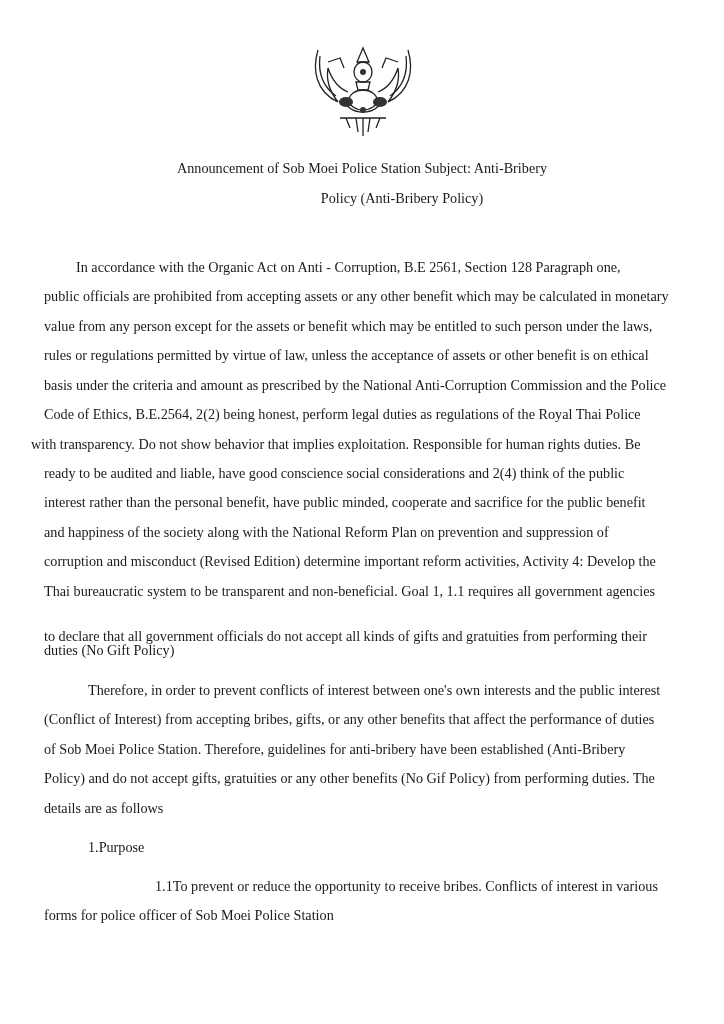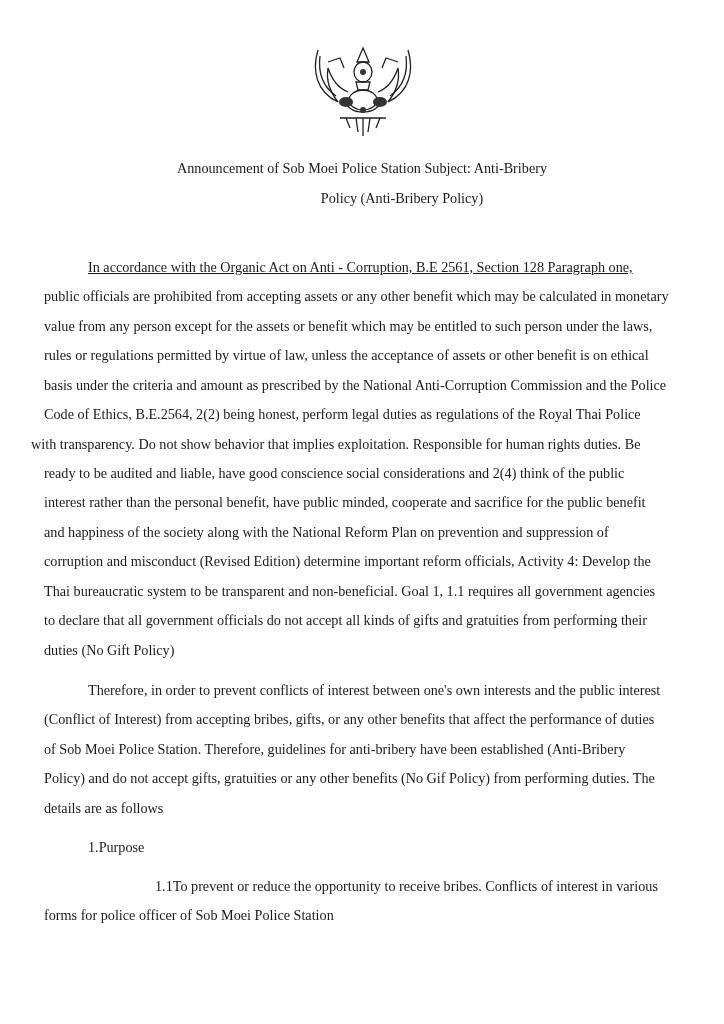--- a/index.html
+++ b/index.html
@@ -41,33 +41,33 @@
     <circle cx="53" cy="32" r="3"></circle>
     <circle cx="53" cy="70" r="3"></circle>
   </g>
 </svg>
 
 <div class="line center" style="top:159px;">Announcement of Sob Moei Police Station Subject: Anti-Bribery</div>
 <div class="line center" style="top:189px;padding-left:40px;">Policy (Anti-Bribery Policy)</div>
 <div class="dots">……………………………………………………………………………………………………………………………………</div>
 
 <div>
-  <div class="line" style="left:88px; top:258px;text-decoration:underline;">In accordance with the Organic Act on Anti - Corruption, B.E 2561, Section 128 Paragraph one,</div>
+  <div class="line" style="left:76px; top:258px;">In accordance with the Organic Act on Anti - Corruption, B.E 2561, Section 128 Paragraph one,</div>
   <div class="line" style="left:44px; top:287px;">public officials are prohibited from accepting assets or any other benefit which may be calculated in monetary</div>
   <div class="line" style="left:44px; top:317px;">value from any person except for the assets or benefit which may be entitled to such person under the laws,</div>
   <div class="line" style="left:44px; top:346px;">rules or regulations permitted by virtue of law, unless the acceptance of assets or other benefit is on ethical</div>
   <div class="line" style="left:44px; top:376px;">basis under the criteria and amount as prescribed by the National Anti-Corruption Commission and the Police</div>
   <div class="line" style="left:44px; top:405px;font-family:Liberation Serif, serif;">Code of Ethics, B.E.2564, 2(2) being honest, perform legal duties as regulations of the Royal Thai Police</div>
   <div class="line" style="left:31px; top:435px;">with transparency. Do not show behavior that implies exploitation. Responsible for human rights duties. Be</div>
   <div class="line" style="left:44px; top:464px;">ready to be audited and liable, have good conscience social considerations and 2(4) think of the public</div>
   <div class="line" style="left:44px; top:493px;">interest rather than the personal benefit, have public minded, cooperate and sacrifice for the public benefit</div>
   <div class="line" style="left:44px; top:523px;">and happiness of the society along with the National Reform Plan on prevention and suppression of</div>
-  <div class="line" style="left:44px; top:552px;">corruption and misconduct (Revised Edition) determine important reform officials, Activity 4: Develop the</div>
+  <div class="line" style="left:44px; top:552px;">corruption and misconduct (Revised Edition) determine important reform activities, Activity 4: Develop the</div>
   <div class="line" style="left:44px; top:582px;">Thai bureaucratic system to be transparent and non-beneficial. Goal 1, 1.1 requires all government agencies</div>
-  <div class="line" style="left:44px; top:611px;text-align:center;">to declare that all government officials do not accept all kinds of gifts and gratuities from performing their</div>
+  <div class="line" style="left:44px; top:627px;text-align:center;">to declare that all government officials do not accept all kinds of gifts and gratuities from performing their</div>
   <div class="line" style="left:44px; top:641px;">duties (No Gift Policy)</div>
 </div>
 
 <div>
   <div class="line" style="left:88px; top:681px;font-family:Liberation Serif, serif;">Therefore, in order to prevent conflicts of interest between one's own interests and the public interest</div>
   <div class="line" style="left:44px; top:710px;">(Conflict of Interest) from accepting bribes, gifts, or any other benefits that affect the performance of duties</div>
   <div class="line" style="left:44px; top:740px;">of Sob Moei Police Station. Therefore, guidelines for anti-bribery have been established (Anti-Bribery</div>
   <div class="line" style="left:44px; top:769px;">Policy) and do not accept gifts, gratuities or any other benefits (No Gif Policy) from performing duties. The</div>
   <div class="line" style="left:44px; top:799px;">details are as follows</div>
 </div>

